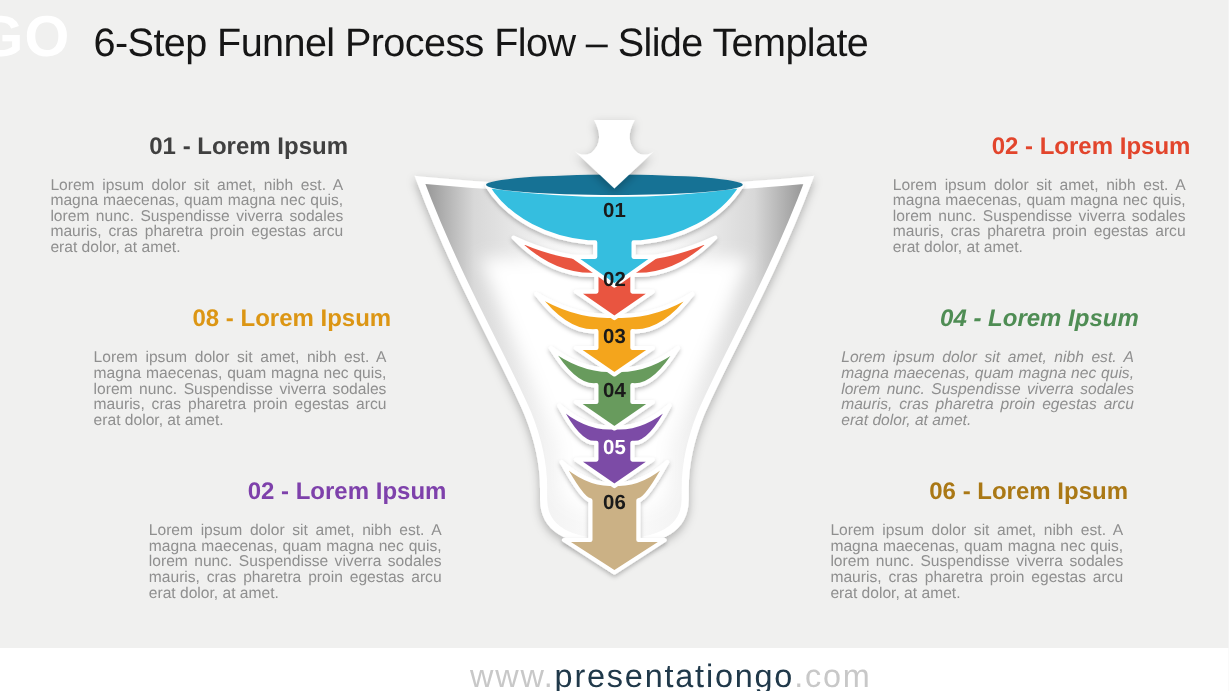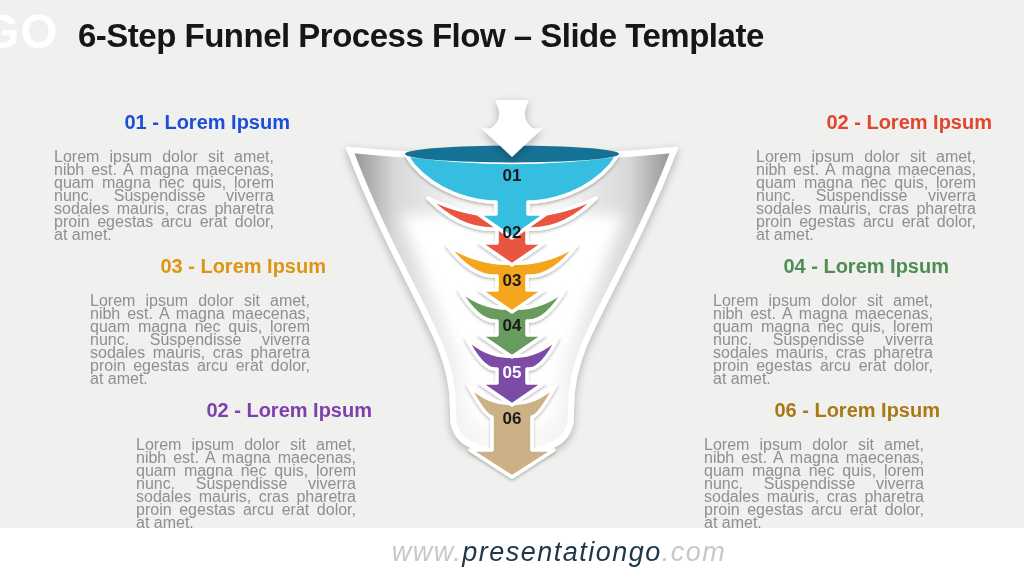--- a/index.html
+++ b/index.html
@@ -8,53 +8,53 @@
     background:#f0f0ef;
     font-family:"Liberation Sans", sans-serif;
   }
   
   .logo{
     position:absolute;left:-18px;top:4px;
     font-size:48px;font-weight:bold;color:#ffffff;letter-spacing:1px;
   }
   .title{
     position:absolute;left:78px;top:17px;
-    font-size:33px;font-weight:bold;color:#161616;letter-spacing:-0.5px;
+    font-size:33px;font-weight:normal;color:#161616;letter-spacing:-0.5px;
     white-space:nowrap;
   }
   
   .block{position:absolute;width:252px;}
   .block h2{
     margin:0 0 13px 0;font-size:20px;line-height:24px;font-weight:bold;
     white-space:nowrap;
   }
   .block p{
-    margin:16px;font-size:16px;line-height:13px;color:#8f8f8f;
+    margin:4px;font-size:13px;line-height:13px;color:#8f8f8f;
     text-align:justify;
   }
   .left-col h2{text-align:right;}
   .right-col h2{text-align:right;}
-  .b01{left:38px;top:110px;}  .b01 h2{color:#1d4ed8;text-align:right;}
+  .b01{left:38px;top:110px;}  .b01 h2{color:#404040;text-align:right;}
   .b02{left:740px;top:110px;} .b02 h2{color:#e2452c;}
   .b03{left:74px;top:254px;}  .b03 h2{color:#dc9614;}
-  .b04{left:697px;top:254px;} .b04 h2{color:#4f8d54;}
+  .b04{left:697px;top:254px;font-style:italic;} .b04 h2{color:#4f8d54;}
   .b05{left:120px;top:398px;} .b05 h2{color:#7e41ab;}
   .b06{left:688px;top:398px;} .b06 h2{color:#aa7815;}
   
   .funnel-svg{position:absolute;left:0;top:0;}
   .seg{stroke:#ffffff;stroke-width:3.5;stroke-linejoin:round;}
   .step-num{
     font-family:"Liberation Sans", sans-serif;
     font-size:17px;font-weight:bold;fill:#1a1a1a;
     text-anchor:middle;
   }
   .step-num.white{fill:#ffffff;}
   
   .footer-bar{
-    position:absolute;left:0;right:0;bottom:0;height:48px;background:#ffffff;font-style:italic;
+    position:absolute;left:0;right:0;bottom:0;height:36px;background:#ffffff;
   }
   .footer-text{
     position:absolute;left:559px;top:24px;transform:translate(-50%,-50%);
     font-size:27px;letter-spacing:1.5px;white-space:nowrap;
   }
   .footer-text .dim{color:#c8c8c8;}
   .footer-text .brand{color:#20394a;}
 </style>
 </head>
 <body>
@@ -117,21 +117,21 @@
 
   <div class="block left-col b01">
     <h2>01 - Lorem Ipsum</h2>
     <p>Lorem ipsum dolor sit amet, nibh est. A magna maecenas, quam magna nec quis, lorem nunc. Suspendisse viverra sodales mauris, cras pharetra proin egestas arcu erat dolor, at amet.</p>
   </div>
   <div class="block right-col b02">
     <h2>02 - Lorem Ipsum</h2>
     <p>Lorem ipsum dolor sit amet, nibh est. A magna maecenas, quam magna nec quis, lorem nunc. Suspendisse viverra sodales mauris, cras pharetra proin egestas arcu erat dolor, at amet.</p>
   </div>
   <div class="block left-col b03">
-    <h2>03 - Lorem Ipsum</h2>
+    <h2>08 - Lorem Ipsum</h2>
     <p>Lorem ipsum dolor sit amet, nibh est. A magna maecenas, quam magna nec quis, lorem nunc. Suspendisse viverra sodales mauris, cras pharetra proin egestas arcu erat dolor, at amet.</p>
   </div>
   <div class="block right-col b04">
     <h2>04 - Lorem Ipsum</h2>
     <p>Lorem ipsum dolor sit amet, nibh est. A magna maecenas, quam magna nec quis, lorem nunc. Suspendisse viverra sodales mauris, cras pharetra proin egestas arcu erat dolor, at amet.</p>
   </div>
   <div class="block left-col b05">
     <h2>02 - Lorem Ipsum</h2>
     <p>Lorem ipsum dolor sit amet, nibh est. A magna maecenas, quam magna nec quis, lorem nunc. Suspendisse viverra sodales mauris, cras pharetra proin egestas arcu erat dolor, at amet.</p>
   </div>

